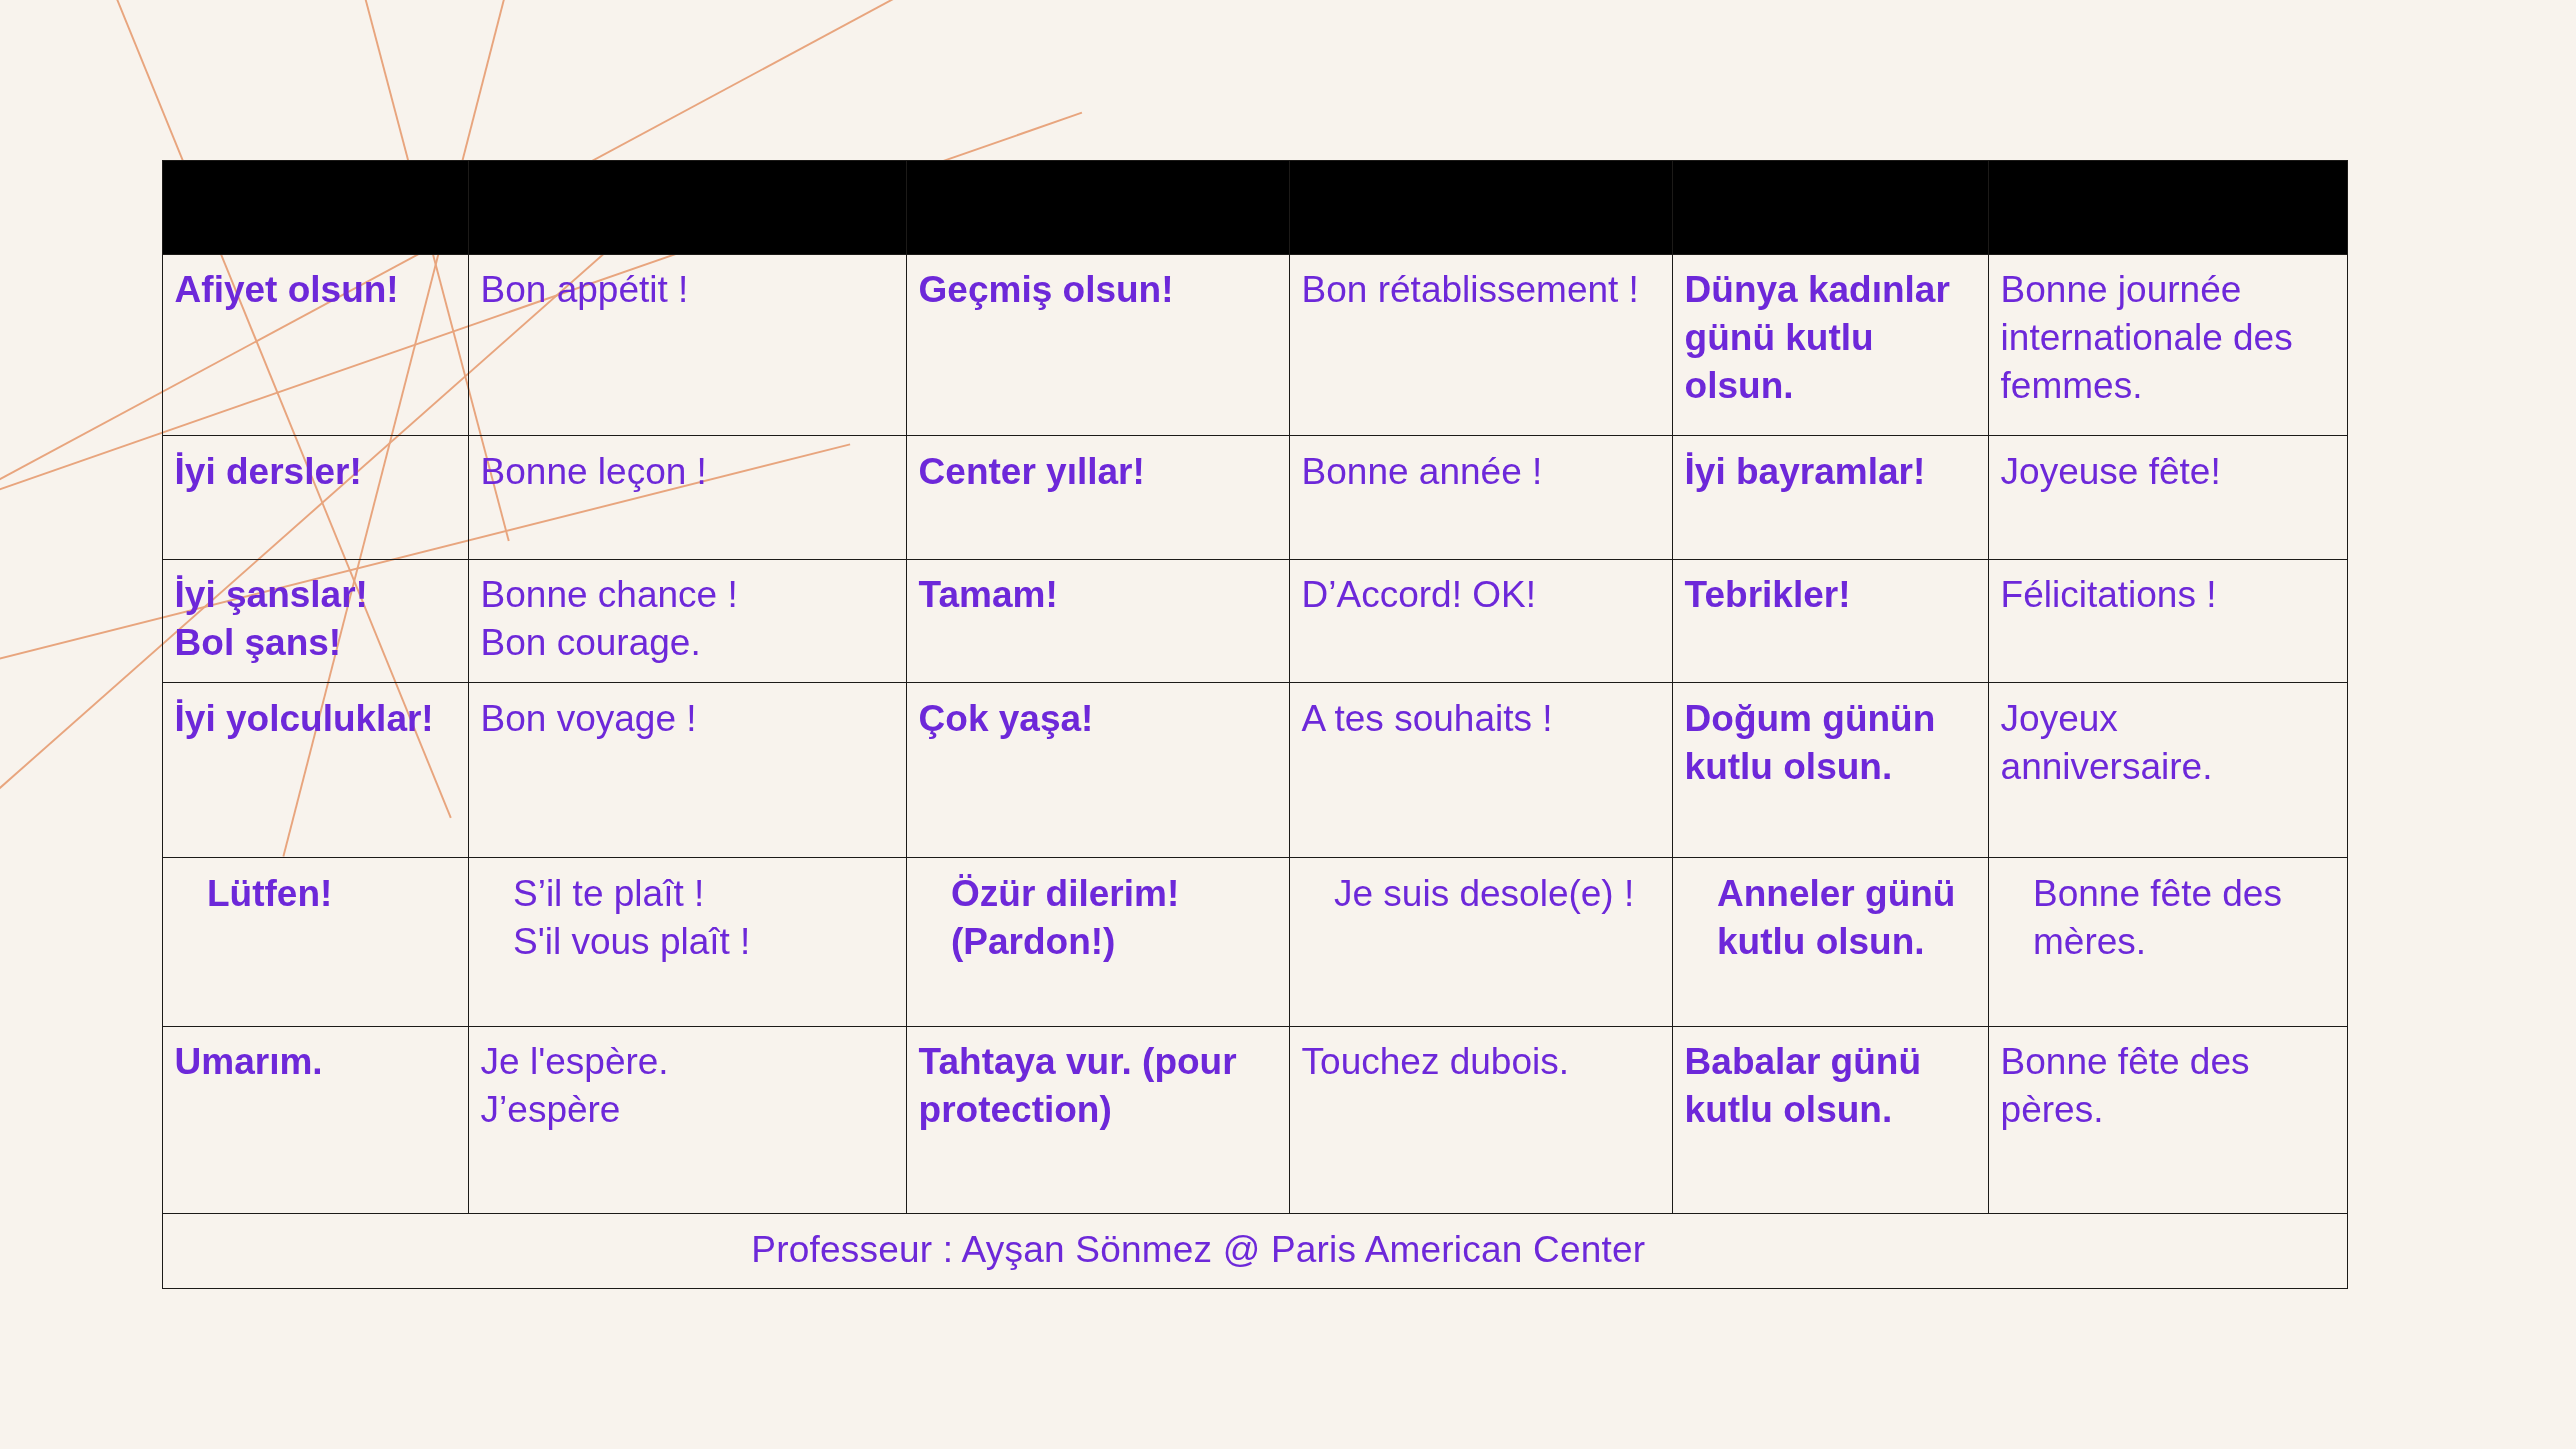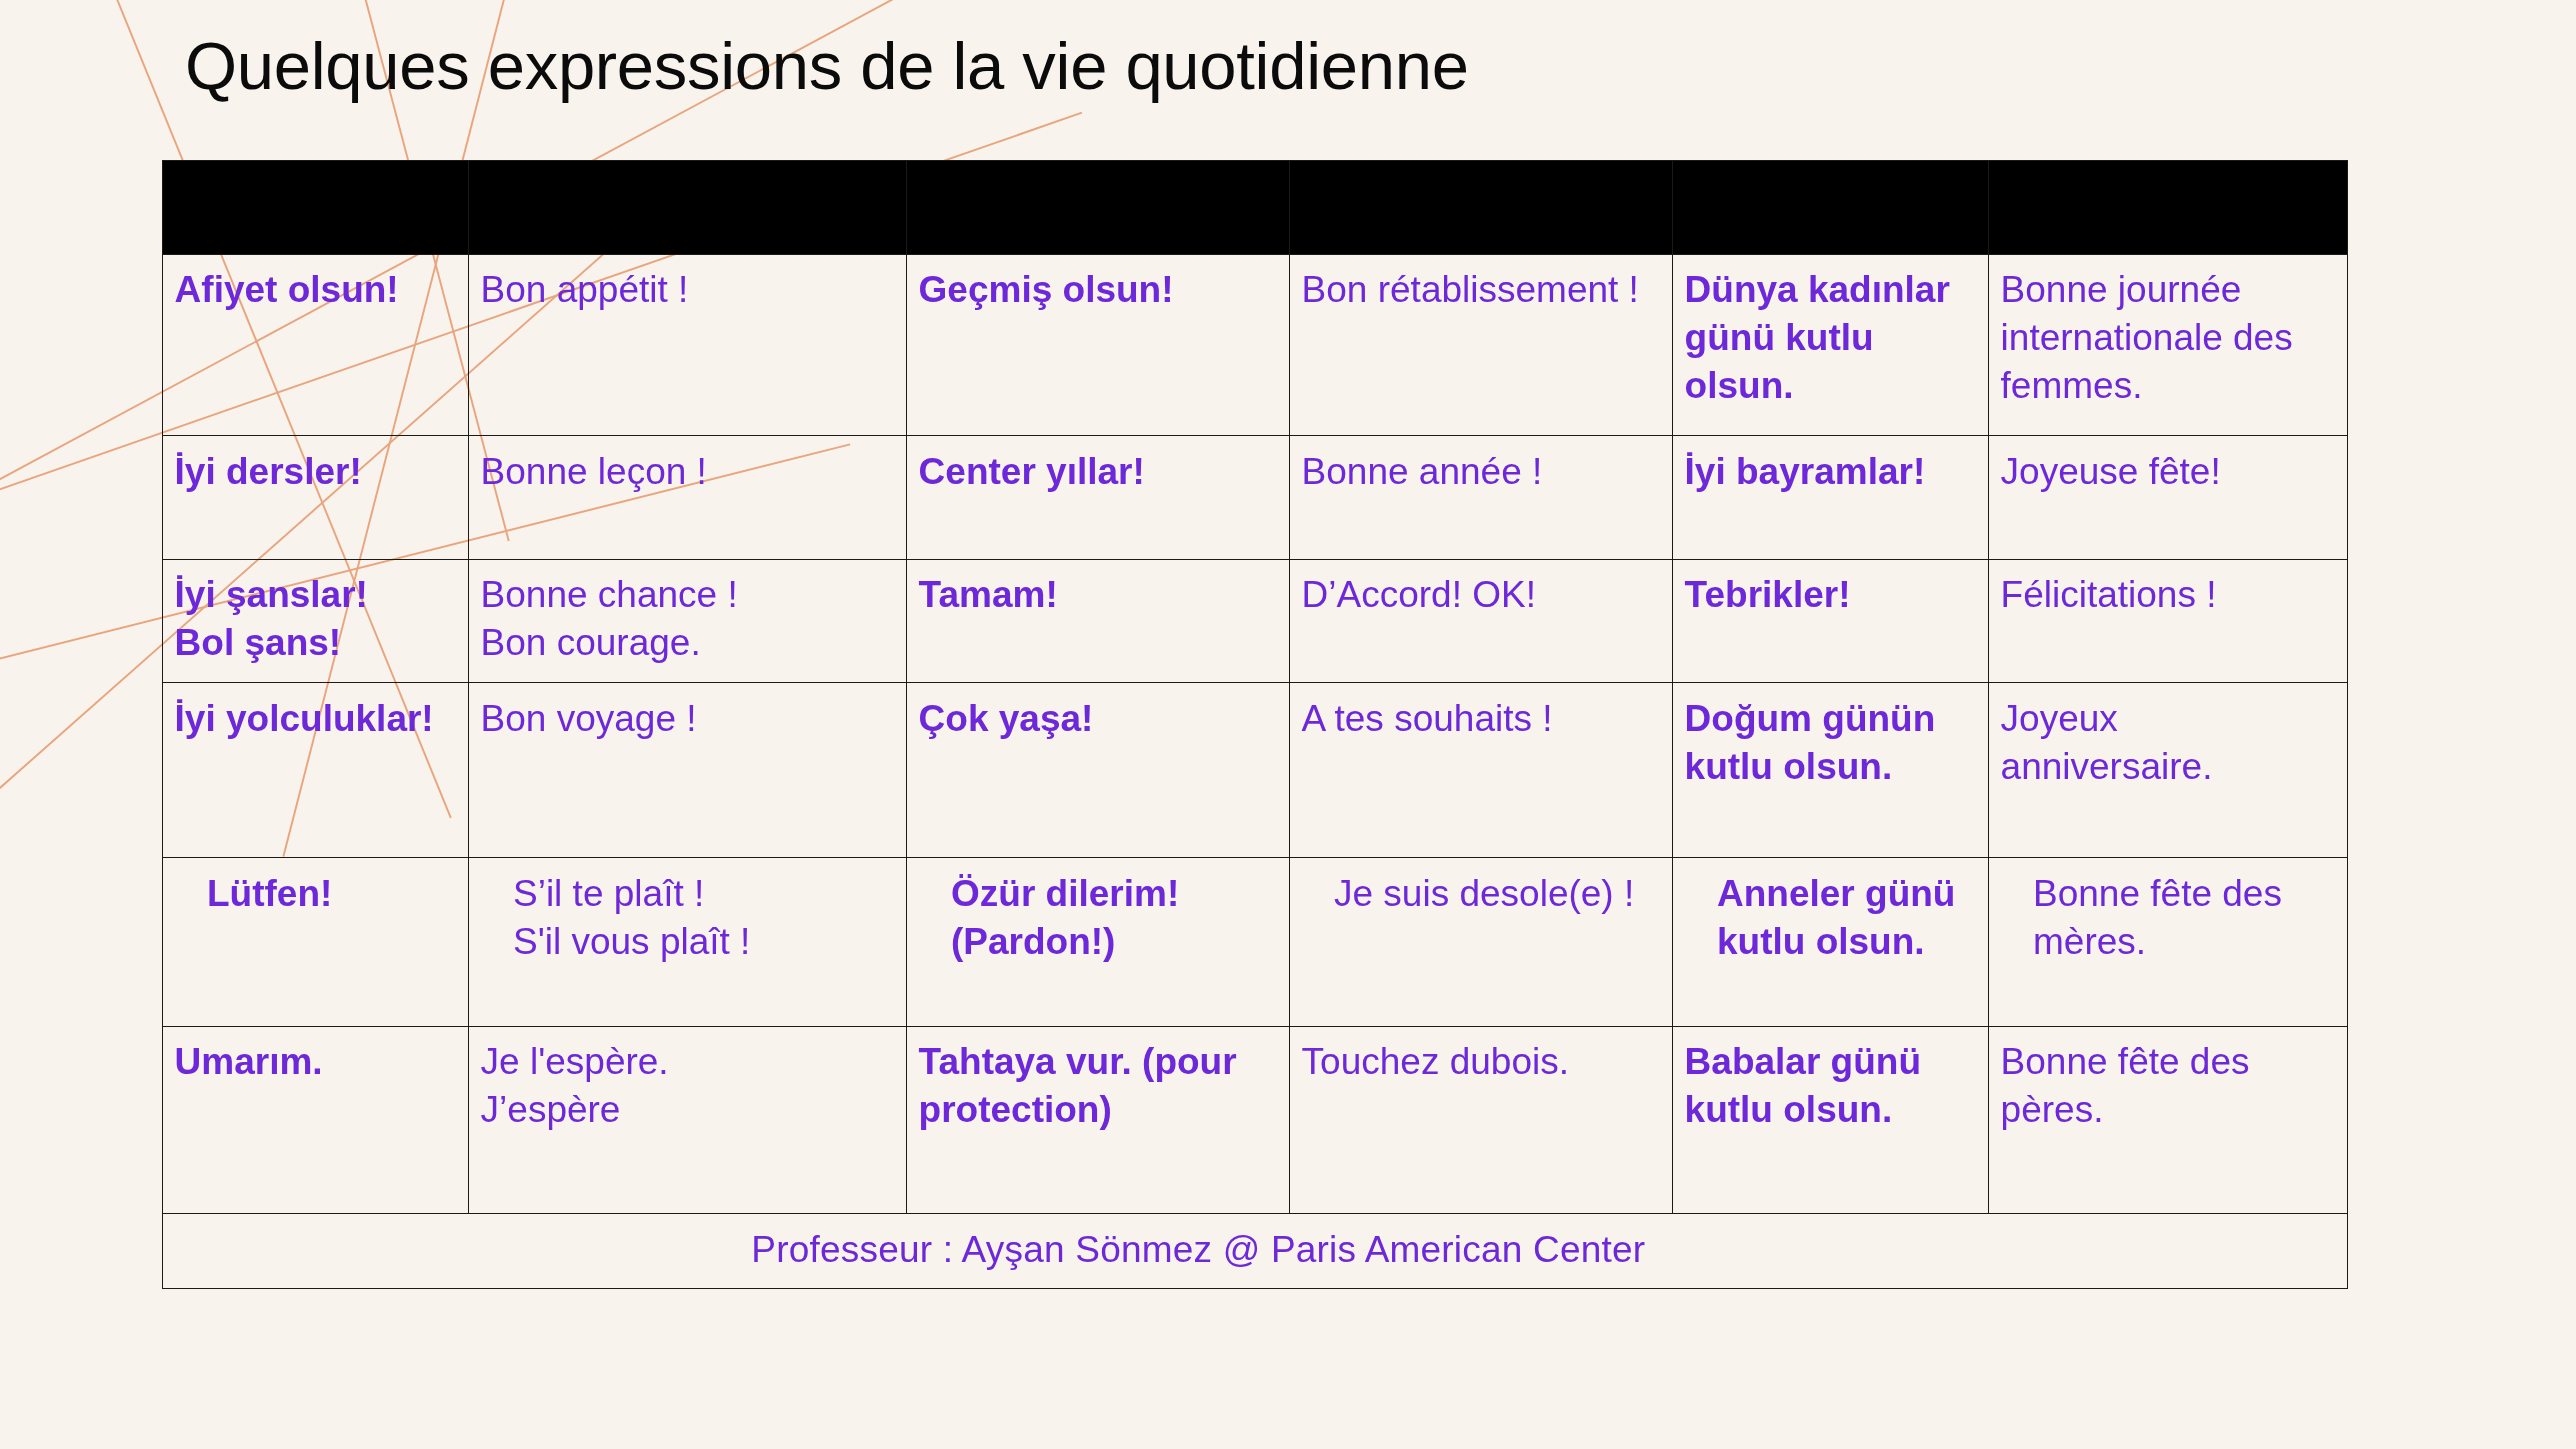--- a/index.html
+++ b/index.html
@@ -86,21 +86,20 @@
     <line x1="790" y1="-30" x2="440" y2="1330"></line>
     <line x1="1440" y1="-30" x2="-30" y2="760"></line>
     <line x1="-30" y1="1250" x2="1010" y2="330"></line>
     <line x1="-30" y1="770" x2="1680" y2="175"></line>
     <line x1="-30" y1="1030" x2="1320" y2="690"></line>
   </g>
 </svg>
 
 <div id="slide">
 
-  <div id="page-title">Quelques expressions de la vie quotidienne</div>
 
   <table id="expr-table">
     <colgroup>
       <col style="width:306px">
       <col style="width:438px">
       <col style="width:383px">
       <col style="width:383px">
       <col style="width:316px">
       <col style="width:359px">
     </colgroup>

